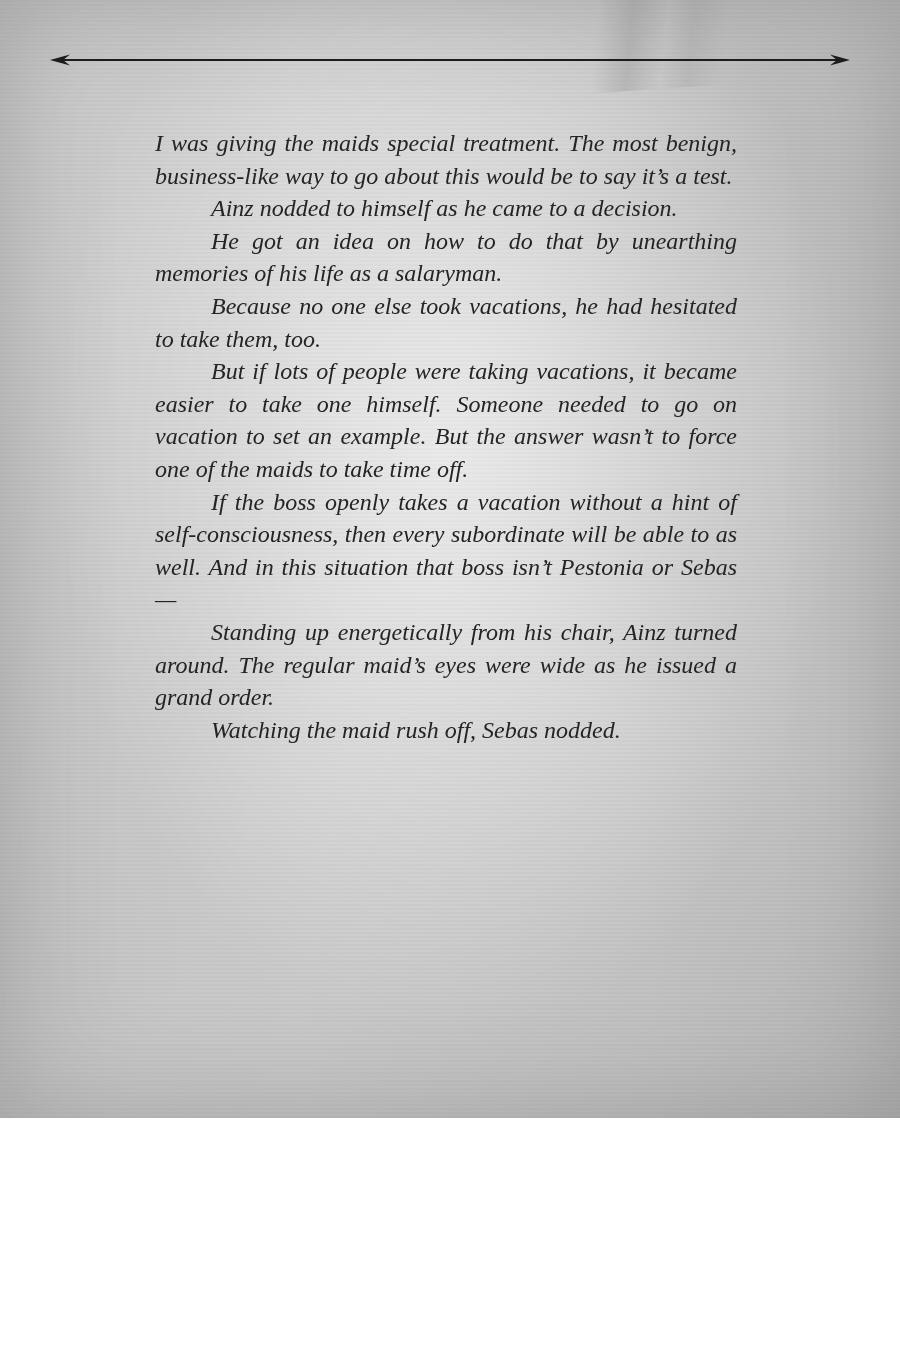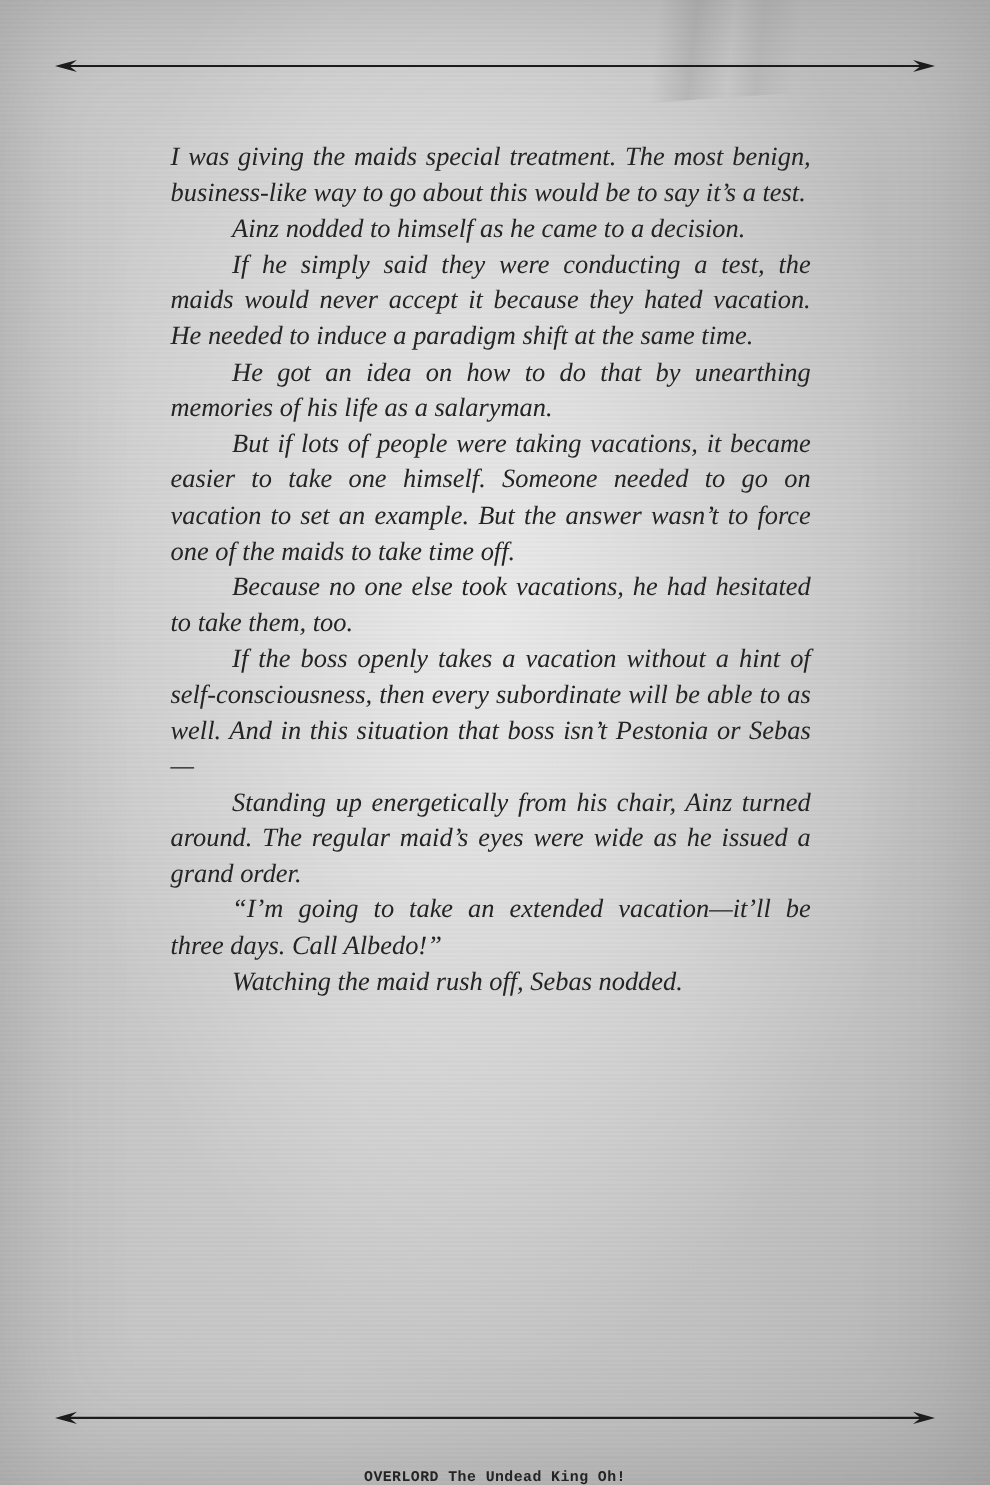--- a/index.html
+++ b/index.html
@@ -1,18 +1,18 @@
 <!DOCTYPE html>
 <html style="--ink: #242424;"><head>
 <meta charset="utf-8">
 <style>
   html,body{margin:0;padding:0;}
   .page{
     position:relative;
-    width:900px;height:1350px;
+    width:900px;height:1118px;
     overflow:hidden;
     background:
       repeating-linear-gradient(0deg, rgba(0,0,0,.015) 0 2px, rgba(255,255,255,.02) 2px 4px),
       radial-gradient(ellipse at 50% 40%, rgba(255,255,255,.55), rgba(255,255,255,0) 62%),
       radial-gradient(ellipse at 88% 12%, rgba(110,110,110,.20), rgba(110,110,110,0) 45%),
       radial-gradient(ellipse at 8% 90%, rgba(120,120,120,.16), rgba(120,120,120,0) 50%),
       radial-gradient(ellipse at 92% 92%, rgba(115,115,115,.18), rgba(115,115,115,0) 45%),
       linear-gradient(115deg, rgba(140,140,140,.14) 0%, rgba(225,225,225,.10) 45%, rgba(135,135,135,.16) 100%),
       #d2d2d2;
     box-shadow: inset 0 0 110px rgba(85,85,85,.32);
@@ -61,27 +61,25 @@
 
   <svg class="rule top" viewBox="0 0 800 16" xmlns="http://www.w3.org/2000/svg">
     <line x1="12" y1="8" x2="788" y2="8" stroke="#1c1c1c" stroke-width="2"></line>
     <polygon points="0,8 20,2.5 13,8 20,13.5" fill="#1c1c1c"></polygon>
     <polygon points="800,8 780,2.5 787,8 780,13.5" fill="#1c1c1c"></polygon>
   </svg>
 
   <div class="text-block">
       <p class="italic ">I was giving the maids special treatment. The most benign, business-like way to go about this would be to say it’s a test.</p>
       <p class="indent">Ainz nodded to himself as he came to a decision.</p>
-      <p class="indent">If he simply said they were conducting a test, the maids would never accept it because they hated vacation. He needed to induce a paradigm shift at the same time.</p>
       <p class="indent">He got an idea on how to do that by unearthing memories of his life as a salaryman.</p>
+      <p class="indent">Because no one else took vacations, he had hesitated to take them, too.</p>
       <p class="indent">But if lots of people were taking vacations, it became easier to take one himself. Someone needed to go on vacation to set an example. But the answer wasn’t to force one of the maids to take time off.</p>
-      <p class="indent">Because no one else took vacations, he had hesitated to take them, too.</p>
       <p class="italic indent">If the boss openly takes a vacation without a hint of self-consciousness, then every subordinate will be able to as well. And in this situation that boss isn’t Pestonia or Sebas—</p>
       <p class="indent">Standing up energetically from his chair, Ainz turned around. The regular maid’s eyes were wide as he issued a grand order.</p>
-      <p class="indent">“I’m going to take an extended vacation—it’ll be three days. Call Albedo!”</p>
       <p class="indent">Watching the maid rush off, Sebas nodded.</p>
     </div>
 
   <div class="footer-title">OVERLORD The Undead King Oh!</div>
 
   <svg class="rule bottom" viewBox="0 0 800 16" xmlns="http://www.w3.org/2000/svg">
     <line x1="12" y1="8" x2="788" y2="8" stroke="#1c1c1c" stroke-width="2"></line>
     <polygon points="0,8 20,2.5 13,8 20,13.5" fill="#1c1c1c"></polygon>
     <polygon points="800,8 780,2.5 787,8 780,13.5" fill="#1c1c1c"></polygon>
   </svg>

